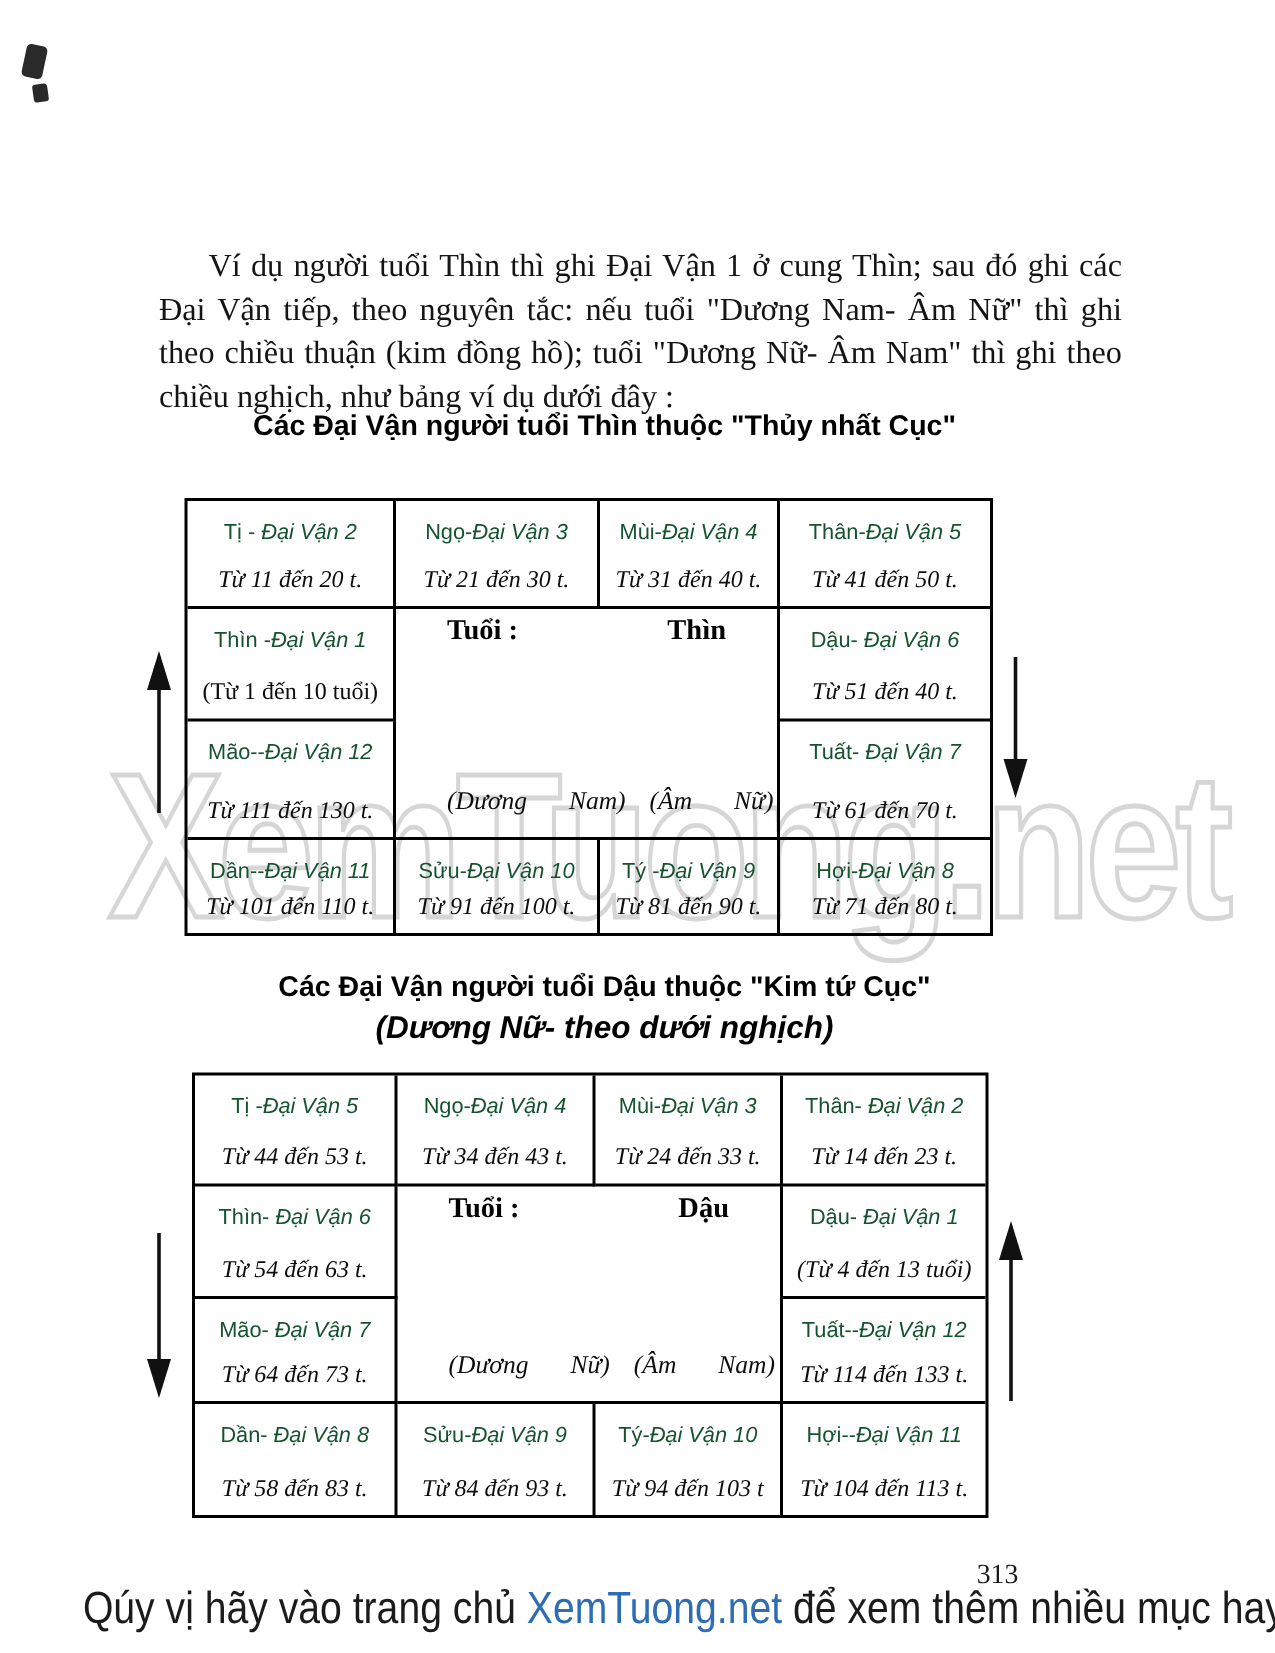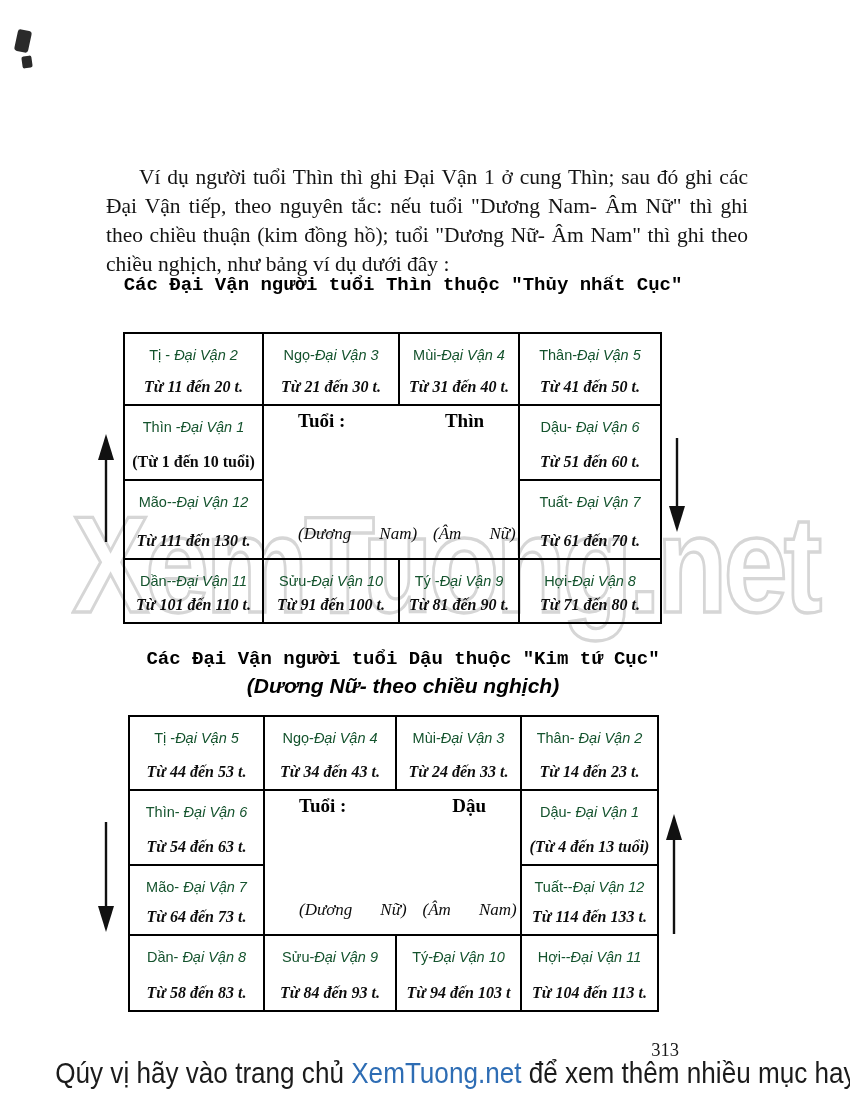--- a/index.html
+++ b/index.html
@@ -5,21 +5,21 @@
   html,body{margin:0;padding:0;background:#fff;}
   .page{position:relative;width:850px;height:1102px;background:#ffffff;overflow:hidden;
         font-family:"Liberation Serif",serif;color:#111;}
 
   
   .intro{position:absolute;left:106px;top:141px;width:642px;font-size:21.5px;line-height:29px;
          text-align:justify;text-indent:33px;color:#141414;z-index:2;}
 
   
   .tbl-title{position:absolute;left:3px;width:800px;text-align:center;z-index:2;
-             font-family:Liberation Mono, monospace;font-weight:700;font-size:19px;color:#000;}
+             font-family:Liberation Sans, sans-serif;font-weight:700;font-size:19px;color:#000;}
   .tbl-sub{position:absolute;left:3px;width:800px;text-align:center;z-index:2;
            font-family:"Liberation Sans",sans-serif;font-weight:700;font-style:italic;font-size:21px;color:#000;}
   #title1{top:274px;} #sub1{top:299px;}
   #title2{top:648px;} #sub2{top:674px;}
 
   
   .dvt{position:absolute;display:grid;border:2.5px solid #000;z-index:2;background:transparent;}
   #t1{left:123px;top:332px;width:535px;height:288px;
       grid-template-columns:139fr 136fr 120fr 140fr;grid-template-rows:73fr 75fr 80fr 62fr;}
   #t2{left:128px;top:715px;width:527px;height:293px;
@@ -29,21 +29,21 @@
         align-items:center;justify-content:space-between;padding:13px 3px 8px;text-align:center;}
   .p11{grid-area:1/1}.p12{grid-area:1/2}.p13{grid-area:1/3}.p14{grid-area:1/4}
   .p21{grid-area:2/1}.p24{grid-area:2/4}
   .p31{grid-area:3/1}.p34{grid-area:3/4}
   .p41{grid-area:4/1}.p42{grid-area:4/2}.p43{grid-area:4/3}.p44{grid-area:4/4}
   .p14,.p24,.p34,.p44{border-right:none;}
   .p41,.p42,.p43,.p44{border-bottom:none;}
 
   .hdr{font-family:"Liberation Sans",sans-serif;font-weight:400;font-size:14.5px;white-space:nowrap;color:#14532d;}
   .hdr .van{font-style:italic;}
-  .rng{font-style:italic;font-size:16px;white-space:nowrap;color:#0d0d0d;font-weight:bold;}
+  .rng{font-style:italic;font-size:16px;white-space:nowrap;color:#0d0d0d;}
   .rng.upright{font-style:normal;}
 
   .center-cell{grid-area:2/2/4/4;border-right:2px solid #000;border-bottom:2px solid #000;
                display:flex;flex-direction:column;padding:4px 34px 10px;}
   .tuoi-row{display:flex;justify-content:space-between;font-weight:700;font-size:19px;color:#000;}
   .dn-lines{margin-top:auto;display:flex;flex-direction:row;align-items:center;gap:16px;
             font-style:italic;font-size:17px;padding-bottom:4px;color:#0d0d0d;}
   .dn-line{display:flex;gap:28px;}
 
   
@@ -118,21 +118,21 @@
           </div>
         <div class="dn-line">
             <span>(Âm</span>
             <span>Nữ)</span>
           </div>
       </div>
     </div>
 
     <div class="cell p24">
       <div class="hdr"><span>Dậu- </span><span class="van">Đại Vận 6</span></div>
-      <div class="rng">Từ 51 đến 60 t.</div>
+      <div class="rng">Từ 51 đến 40 t.</div>
     </div>
 
     <div class="cell p31">
       <div class="hdr"><span>Mão--</span><span class="van">Đại Vận 12</span></div>
       <div class="rng">Từ 111 đến 130 t.</div>
     </div>
     <div class="cell p34">
       <div class="hdr"><span>Tuất- </span><span class="van">Đại Vận 7</span></div>
       <div class="rng">Từ 61 đến 70 t.</div>
     </div>
@@ -158,21 +158,21 @@
   <svg class="arrow" style="left:93px;top:430px;" width="26" height="115">
     <line x1="13" y1="112" x2="13" y2="24"></line>
       <polygon points="13,4 5,30 21,30"></polygon>
   </svg>
   <svg class="arrow" style="left:664px;top:436px;" width="26" height="100">
     <line x1="13" y1="2" x2="13" y2="70"></line>
       <polygon points="13,96 5,70 21,70"></polygon>
   </svg>
 
   <div class="tbl-title" id="title2">Các Đại Vận người tuổi Dậu thuộc "Kim tứ Cục"</div>
-  <div class="tbl-sub" id="sub2">(Dương Nữ- theo chiều nghịch)</div>
+  <div class="tbl-sub" id="sub2">(Dương Nữ- theo dưới nghịch)</div>
 
   <div class="dvt" id="t2">
     <div class="cell p11">
       <div class="hdr"><span>Tị -</span><span class="van">Đại Vận 5</span></div>
       <div class="rng">Từ 44 đến 53 t.</div>
     </div>
     <div class="cell p12">
       <div class="hdr"><span>Ngọ-</span><span class="van">Đại Vận 4</span></div>
       <div class="rng">Từ 34 đến 43 t.</div>
     </div>

